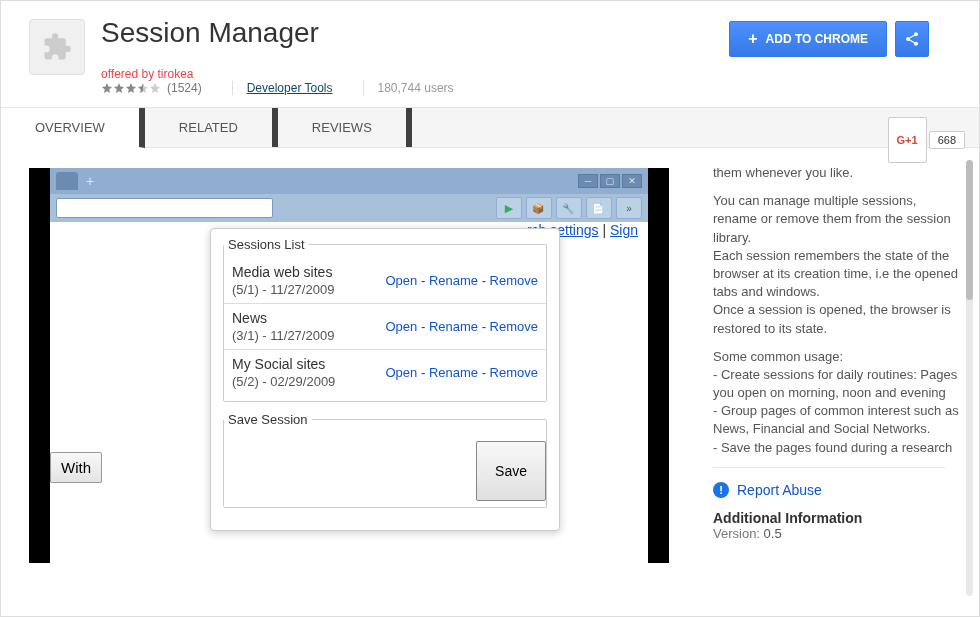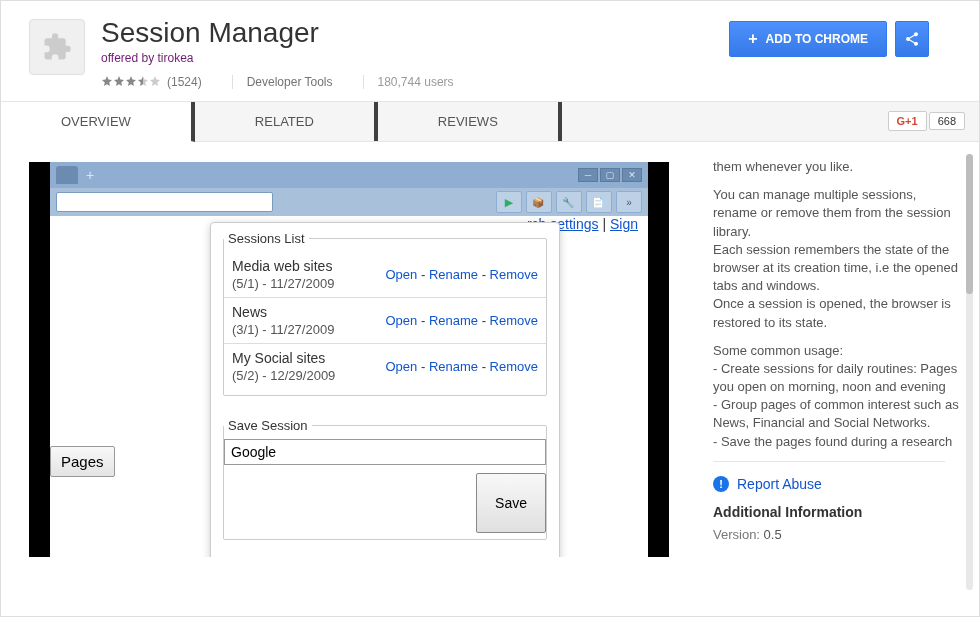--- a/index.html
+++ b/index.html
@@ -3,82 +3,82 @@
 <meta charset="utf-8">
 <style>
 *{box-sizing:border-box;margin:0;padding:0}
 body{font-family:Arial,Helvetica,sans-serif;background:#f5f5f5;color:#333;overflow:hidden}
 .page{width:980px;height:617px;background:#fff;position:relative;border:1px solid #ddd}
 .header{display:flex;padding:18px 20px 12px 28px;position:relative;background:#fff}
 .ext-icon{width:56px;height:56px;background:#f0f0f0;border:1px solid #e0e0e0;border-radius:4px;display:flex;align-items:center;justify-content:center;margin-right:16px}
 .puzzle-svg{width:30px;height:30px;fill:#ccc}
 .title-block{flex:1}
 .ext-title{font-size:28px;font-weight:400;color:#333;line-height:1}
-.offered{font-size:12px;color:#701a75;margin-top:4px}
-.meta-row{display:flex;align-items:flex-start;margin-top:10px;font-size:12px;color:#777}
+.offered{font-size:12px;color:#ef4444;margin-top:20px}
+.meta-row{display:flex;align-items:center;font-size:12px;color:#777}
 .stars{display:inline-flex;align-items:center;margin-right:6px}
 .star{width:12px;height:12px;fill:#888}
 .star.half{fill:url(#halfgrad)}
 .star.empty{fill:#ccc}
 .rating-count{margin-right:16px}
-.cat-link{color:#737373;margin-right:16px}
+.cat-link{color:#0c4a6e;text-decoration:underline;margin-right:16px}
 .users{color:#999}
 .sep{border-left:1px solid #e0e0e0;height:14px;margin:0 14px}
 .btns{position:absolute;top:20px;right:50px;display:flex;gap:8px}
 .add-btn{background:#4d90fe;background:linear-gradient(#4d90fe,#357ae8);color:#fff;border:1px solid #3079ed;border-radius:2px;padding:8px 18px;font-size:12px;font-weight:700;display:flex;align-items:center;gap:8px;cursor:pointer}
 .add-btn .plus{font-size:16px;font-weight:700}
 .share-btn{background:#4d90fe;background:linear-gradient(#4d90fe,#357ae8);border:1px solid #3079ed;border-radius:2px;width:34px;display:flex;align-items:center;justify-content:center;cursor:pointer}
 .share-btn svg{width:16px;height:16px;fill:#fff}
 .close-x{position:absolute;top:6px;right:10px;color:#aaa;font-size:16px;cursor:pointer}
 .tabs{display:flex;background:#f5f5f5;border-top:1px solid #e5e5e5;border-bottom:1px solid #e5e5e5;position:relative}
-.tab{padding:12px 60px;font-size:13px;color:#555;cursor:pointer;border-right:4px solid #404040}
+.tab{padding:12px 34px;font-size:13px;color:#555;cursor:pointer;border-right:6px solid #404040}
 .tab.active{background:#fff;border-bottom:1px solid #fff;margin-bottom:-1px;font-weight:400}
 .gplus{position:absolute;right:14px;top:9px;display:flex;align-items:center;gap:2px}
-.gplus-btn{border:1px solid #ccc;background:#fff;color:#d34836;font-size:11px;font-weight:700;padding:3px 8px;border-radius:2px;cursor:pointer}
+.gplus-btn{border:1px solid #ccc;background:#fff;color:#d34836;font-size:11px;font-weight:700;padding:16px 8px;border-radius:2px;cursor:pointer}
 .gplus-count{border:1px solid #ccc;background:#fff;font-size:11px;padding:2px 8px;border-radius:2px}
 .content{display:flex;height:460px;position:relative}
 .left{flex:1;padding:20px 14px 20px 28px;display:flex;align-items:flex-start}
 .screenshot{width:640px;height:395px;background:#000;display:flex;align-items:center;justify-content:center}
 .ss-inner{width:598px;height:395px;background:#fff;position:relative;overflow:hidden}
 .chrome-bar{height:26px;background:#8faed1;display:flex;align-items:center;justify-content:space-between;padding:0 6px}
 .chrome-bar .tabish{width:22px;height:18px;background:#6c8bb0;border-radius:3px 3px 0 0}
 .chrome-bar .add-tab{color:#dbe6f2;font-size:14px;margin-left:8px}
 .winbtns{display:flex;gap:2px}
 .winbtn{width:20px;height:14px;background:#6c8bb0;border:1px solid #5a7a9e;display:flex;align-items:center;justify-content:center;color:#dbe6f2;font-size:9px}
 .addr-bar{height:28px;background:#a9c0da;display:flex;align-items:center;padding:0 6px;gap:4px}
 .addr-input{flex:1;height:20px;background:#fff;border:1px solid #7a9bc0;border-radius:2px;max-width:360px}
 .tb-btn{width:26px;height:22px;background:#bcd0e6;border:1px solid #8faed1;border-radius:2px;display:flex;align-items:center;justify-content:center;font-size:10px;color:#555}
 .play{color:#3a6;font-size:11px}
 .rch{position:absolute;top:54px;right:10px;font-size:14px}
 .rch a{color:#1155cc;text-decoration:underline}
 .google-frag{position:absolute;left:0;top:150px;font-family:Georgia,serif;font-size:80px;color:#c41200;font-weight:400;letter-spacing:-2px}
 .google-frag .tm{font-size:11px;vertical-align:top;color:#555}
 .lucky{position:absolute;left:0;bottom:80px;padding:6px 10px;border:1px solid #999;background:linear-gradient(#f8f8f8,#e4e4e4);font-size:15px;border-radius:2px;cursor:pointer}
 .popup{position:absolute;top:60px;left:160px;width:350px;background:#fff;border:1px solid #ccc;border-radius:4px;box-shadow:0 2px 8px rgba(0,0,0,.2);padding:8px 12px 12px}
-.popup fieldset{border:1px solid #ccc;border-radius:2px;padding:6px 0;margin-bottom:22px}
+.popup fieldset{border:1px solid #ccc;border-radius:2px;padding:6px 0;margin-bottom:10px}
 .popup legend{font-size:13px;padding:0 4px;color:#333}
 .sess{border-bottom:1px solid #ddd;padding:6px 8px;display:flex;justify-content:space-between;align-items:center}
 .sess:last-child{border-bottom:none}
 .sess-l{font-size:14px;color:#333}
 .sess-l .meta{font-size:13px;color:#555;margin-top:2px}
 .sess-r{font-size:13px}
 .sess-r a{color:#1155cc;text-decoration:none}
 .save-fs{border:1px solid #ccc;padding:8px}
 .save-fs input{width:100%;padding:4px 6px;border:1px solid #999;font-size:14px}
 .save-row{text-align:right;margin-top:8px}
 .save-btn{padding:21px 18px;border:1px solid #888;background:linear-gradient(#f8f8f8,#e0e0e0);font-size:14px;border-radius:2px;cursor:pointer}
 .right{width:270px;padding:16px 18px 14px 4px;border-left:none;position:relative;overflow:hidden}
 .scrollbar{position:absolute;right:6px;top:12px;bottom:12px;width:7px;background:#e8e8e8;border-radius:4px}
 .scroll-thumb{position:absolute;top:0;width:7px;height:140px;background:#bdbdbd;border-radius:4px}
 .desc{font-size:13px;color:#555;line-height:1.4}
 .desc p{margin-bottom:10px}
 .desc .cut{margin-bottom:10px}
 .report{display:flex;align-items:center;gap:8px;color:#1155cc;font-size:14px;margin:14px 0 12px;cursor:pointer}
 .report .excl{width:16px;height:16px;border-radius:50%;background:#1a73e8;color:#fff;display:flex;align-items:center;justify-content:center;font-size:11px;font-weight:700}
-.addl h3{font-size:14px;font-weight:700;color:#333;margin-bottom:7px}
+.addl h3{font-size:14px;font-weight:700;color:#333;margin-bottom:0}
 .addl div{font-size:13px;color:#555;margin-bottom:3px}
 .addl .lbl{color:#777}
 hr.rule{border:none;border-top:1px solid #e5e5e5;margin:0 16px 0 0}
 </style>
 </head>
 <body>
 
 <div class="page">
   <span class="close-x">×</span>
 
@@ -163,21 +163,21 @@
           <div class="addr-bar">
             <div class="addr-input"></div>
             <div style="flex:1"></div>
             <div class="tb-btn play">▶</div>
             <div class="tb-btn">📦</div>
             <div class="tb-btn">🔧</div>
             <div class="tb-btn">📄</div>
             <div class="tb-btn">»</div>
           </div>
           <div class="rch"><a>rch settings</a> | <a>Sign</a></div>
-          <button class="lucky">Pages</button>
+          <button class="lucky">With</button>
 
           <div class="popup">
             <fieldset>
               <legend>Sessions List</legend>
               <div class="sess">
                 <div class="sess-l">
                     <div>Media web sites</div>
                     <div class="meta">(5/1) - 11/27/2009</div>
                   </div>
                 <div class="sess-r"><a>Open</a> - <a>Rename</a> - <a>Remove</a></div>
@@ -185,28 +185,27 @@
               <div class="sess">
                 <div class="sess-l">
                     <div>News</div>
                     <div class="meta">(3/1) - 11/27/2009</div>
                   </div>
                 <div class="sess-r"><a>Open</a> - <a>Rename</a> - <a>Remove</a></div>
               </div>
               <div class="sess">
                 <div class="sess-l">
                     <div>My Social sites</div>
-                    <div class="meta">(5/2) - 12/29/2009</div>
+                    <div class="meta">(5/2) - 02/29/2009</div>
                   </div>
                 <div class="sess-r"><a>Open</a> - <a>Rename</a> - <a>Remove</a></div>
               </div>
             </fieldset>
             <fieldset class="save-fs">
               <legend>Save Session</legend>
-              <input type="text" value="Google" style="">
               <div class="save-row"><button class="save-btn">Save</button></div>
             </fieldset>
           </div>
         </div>
       </div>
     </div>
 
     <div class="right">
       <div class="desc">
         <p class="cut">them whenever you like.</p>

